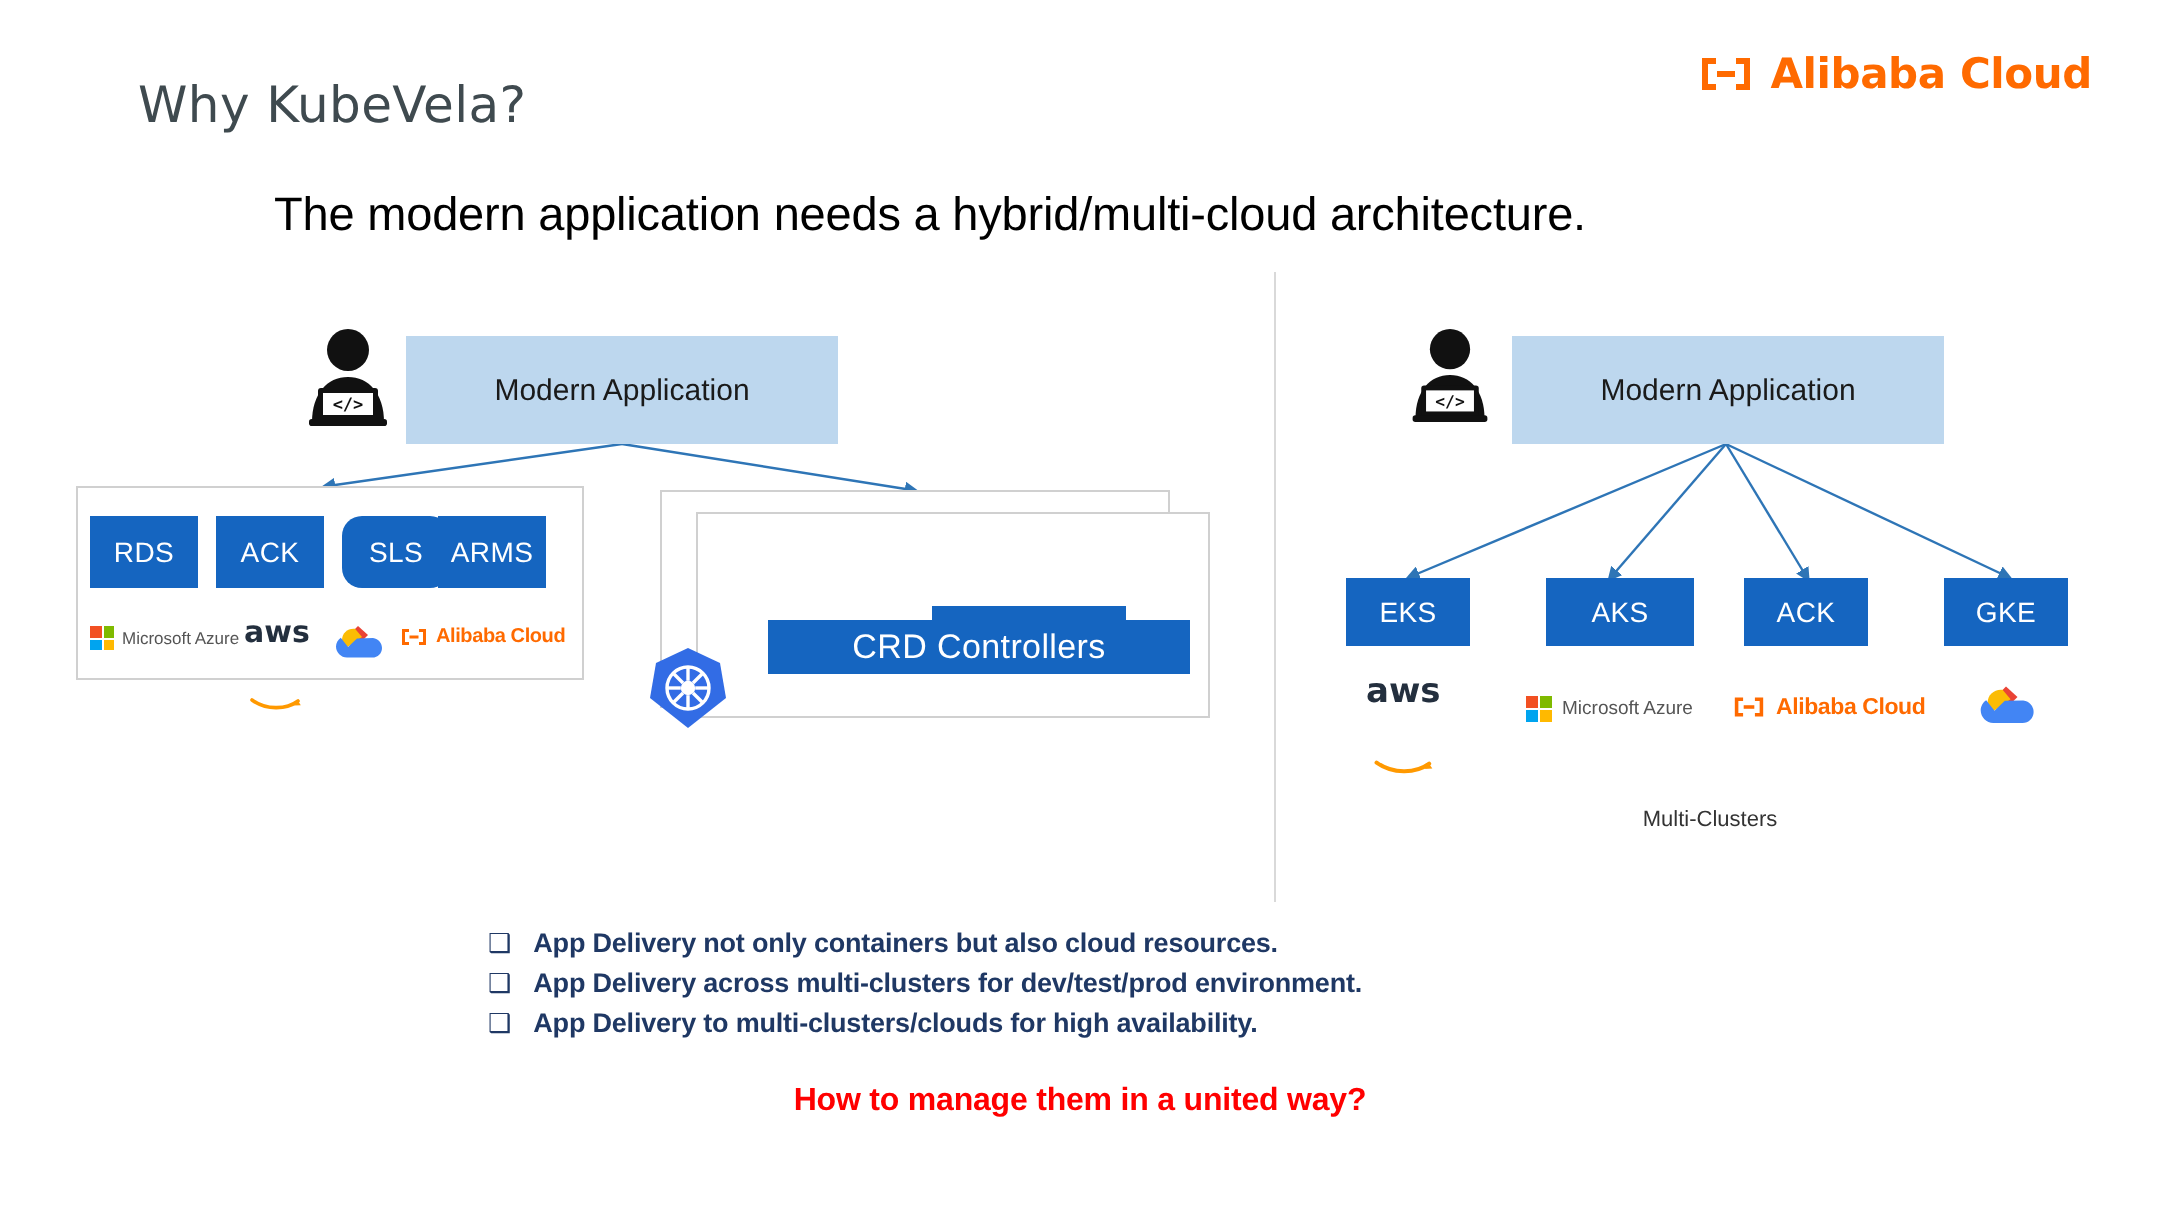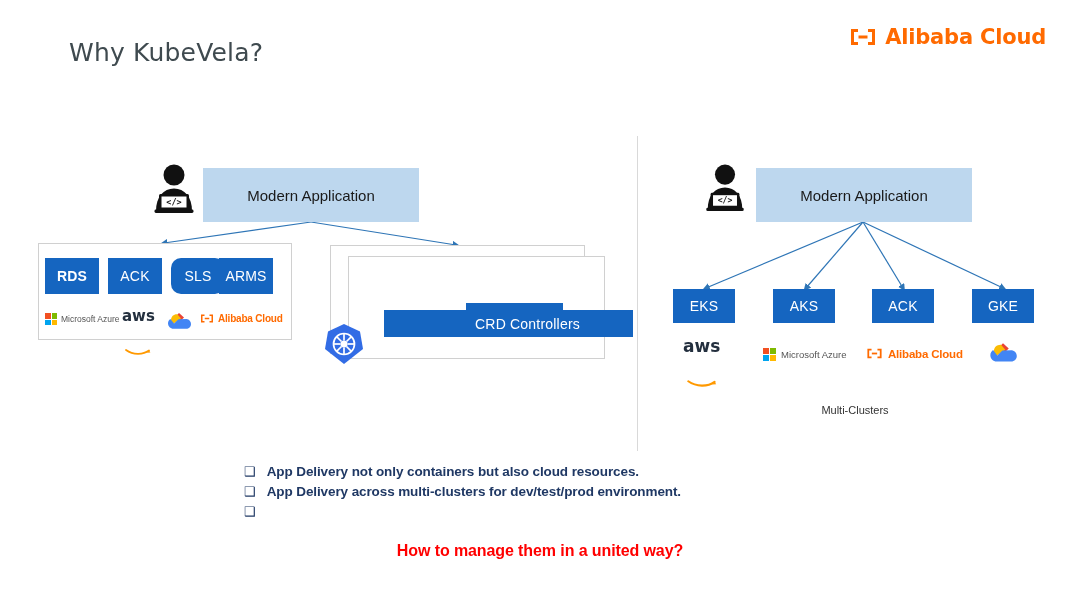--- a/index.html
+++ b/index.html
@@ -93,20 +93,21 @@
 
   <div class="brand">
     <svg class="brand-mark" width="30" height="22" viewBox="0 0 30 22">
       <path d="M3 3 L10 3 L10 6 L6 6 L6 16 L10 16 L10 19 L3 19 Z" fill="#FF6A00"></path>
       <path d="M27 3 L20 3 L20 6 L24 6 L24 16 L20 16 L20 19 L27 19 Z" fill="#FF6A00"></path>
       <rect x="10.5" y="9.5" width="9" height="3" fill="#FF6A00"></rect>
     </svg>
     <span class="brand-text">Alibaba Cloud</span>
   </div>
 
+  <div class="subtitle">The modern application needs a hybrid/multi-cloud architecture.</div>
 
   <div class="divider"></div>
 
   <svg class="wires">
     <defs>
       <marker id="ah" markerWidth="6" markerHeight="6" refX="3" refY="3" orient="auto">
         <path d="M0,0 L6,3 L0,6 Z" fill="#2E75B6"></path>
       </marker>
     </defs>
 
@@ -124,21 +125,21 @@
     <path d="M6 48 C6 34 13.5 25.5 24 25.5 C34.5 25.5 42 34 42 48 Z" fill="#111"></path>
     <rect x="9" y="31" width="30" height="16" rx="1.5" fill="#111"></rect>
     <rect x="11.5" y="33.5" width="25" height="11" fill="#fff"></rect>
     <rect x="4.5" y="46.5" width="39" height="3.5" rx="1.4" fill="#111"></rect>
     <text x="24" y="42" font-family="DejaVu Sans Mono, monospace" font-size="8.5" font-weight="700" fill="#111" text-anchor="middle">&lt;/&gt;</text>
   </svg>
 
   <div class="appbox" style="left:203px;top:168px;width:216px;height:54px;">Modern Application</div>
 
   <div class="framebox" style="left:38px;top:243px;width:252px;height:95px;"></div>
-  <div class="bluebox" style="left:45px;top:258px;width:54px;height:36px;font-weight:bold;">RDS</div>
+  <div class="bluebox" style="left:45px;top:258px;width:54px;height:36px;">RDS</div>
   <div class="bluebox" style="left:108px;top:258px;width:54px;height:36px;">ACK</div>
   <div class="bluebox" style="left:171px;top:258px;width:54px;height:36px;border-radius:10px;">SLS</div>
   <div class="bluebox" style="left:219px;top:258px;width:54px;height:36px;">ARMS</div>
 
   <div class="logo" style="left:45px;top:313px;gap:4px;">
     <span class="azure-sq" style="width:12px;height:12px;">
       <i style="background:#F25022"></i>
         <i style="background:#7FBA00"></i>
       <i style="background:#00A4EF"></i>
         <i style="background:#FFB900"></i>
@@ -167,21 +168,21 @@
       <path d="M27 3 L20 3 L20 6 L24 6 L24 16 L20 16 L20 19 L27 19 Z" fill="#FF6A00"></path>
       <rect x="10.5" y="9.5" width="9" height="3" fill="#FF6A00"></rect>
     </svg>
     <span class="ali-text" style="font-size:10px;">Alibaba Cloud</span>
   </div>
 
   <div class="framebox" style="left:330px;top:245px;width:253px;height:107px;"></div>
   <div class="framebox" style="left:348px;top:256px;width:255px;height:101px;"></div>
 
   <div class="bluebox" style="left:466px;top:269px;width:97px;height:30px;font-size:13.5px;margin-top:34px;">StatefulSet</div>
-  <div class="bluebox" style="left:384px;top:310px;width:211px;height:27px;font-size:14px;padding-left:38px;">CRD Controllers</div>
+  <div class="bluebox" style="left:384px;top:310px;width:211px;height:27px;font-size:17px;">CRD Controllers</div>
 
   <svg style="position:absolute;left:324px;top:323px;" width="40" height="42" viewBox="0 0 40 42">
     <path d="M20 1 L36 8.5 L39 26 L20 41 L1 26 L4 8.5 Z" fill="#326CE5"></path>
     <g stroke="#fff" stroke-width="1.7" fill="none">
       <circle cx="20" cy="21" r="10.5"></circle>
       <circle cx="20" cy="21" r="3.6" fill="#fff" stroke="none"></circle>
       <line x1="20" y1="10.5" x2="20" y2="17.4"></line>
       <line x1="20" y1="24.6" x2="20" y2="31.5"></line>
       <line x1="9.5" y1="21" x2="16.4" y2="21"></line>
       <line x1="23.6" y1="21" x2="30.5" y2="21"></line>
@@ -198,21 +199,21 @@
     <path d="M6 48 C6 34 13.5 25.5 24 25.5 C34.5 25.5 42 34 42 48 Z" fill="#111"></path>
     <rect x="9" y="31" width="30" height="16" rx="1.5" fill="#111"></rect>
     <rect x="11.5" y="33.5" width="25" height="11" fill="#fff"></rect>
     <rect x="4.5" y="46.5" width="39" height="3.5" rx="1.4" fill="#111"></rect>
     <text x="24" y="42" font-family="DejaVu Sans Mono, monospace" font-size="8.5" font-weight="700" fill="#111" text-anchor="middle">&lt;/&gt;</text>
   </svg>
 
   <div class="appbox" style="left:756px;top:168px;width:216px;height:54px;">Modern Application</div>
 
   <div class="bluebox" style="left:673px;top:289px;width:62px;height:34px;">EKS</div>
-  <div class="bluebox" style="left:773px;top:289px;width:62px;height:34px;">AKS</div>
+  <div class="bluebox" style="left:773px;top:289px;width:74px;height:34px;">AKS</div>
   <div class="bluebox" style="left:872px;top:289px;width:62px;height:34px;">ACK</div>
   <div class="bluebox" style="left:972px;top:289px;width:62px;height:34px;">GKE</div>
 
   <div class="logo" style="left:683px;top:338px;flex-direction:column;align-items:center;">
     <span class="lg-text" style="font-size:17px;color:#232F3E;">aws</span>
     <svg width="30" height="8" viewBox="0 0 26 7">
       <path d="M1 2 C8 7 18 7 24 2.5" stroke="#FF9900" stroke-width="1.8" fill="none" stroke-linecap="round"></path>
       <path d="M24 2.5 L22 4.8 L25.4 4.6 Z" fill="#FF9900"></path>
     </svg>
   </div>
@@ -248,18 +249,19 @@
     <div class="bullet">
       <span class="chk">❑</span>
       <span class="btxt">App Delivery not only containers but also cloud resources.</span>
     </div>
     <div class="bullet">
       <span class="chk">❑</span>
       <span class="btxt">App Delivery across multi-clusters for dev/test/prod environment.</span>
     </div>
     <div class="bullet">
       <span class="chk">❑</span>
+      <span class="btxt">App Delivery to multi-clusters/clouds for high availability.</span>
     </div>
   </div>
 
   <div class="question">How to manage them in a united way?</div>
 
 </div>
 
 </body></html>

